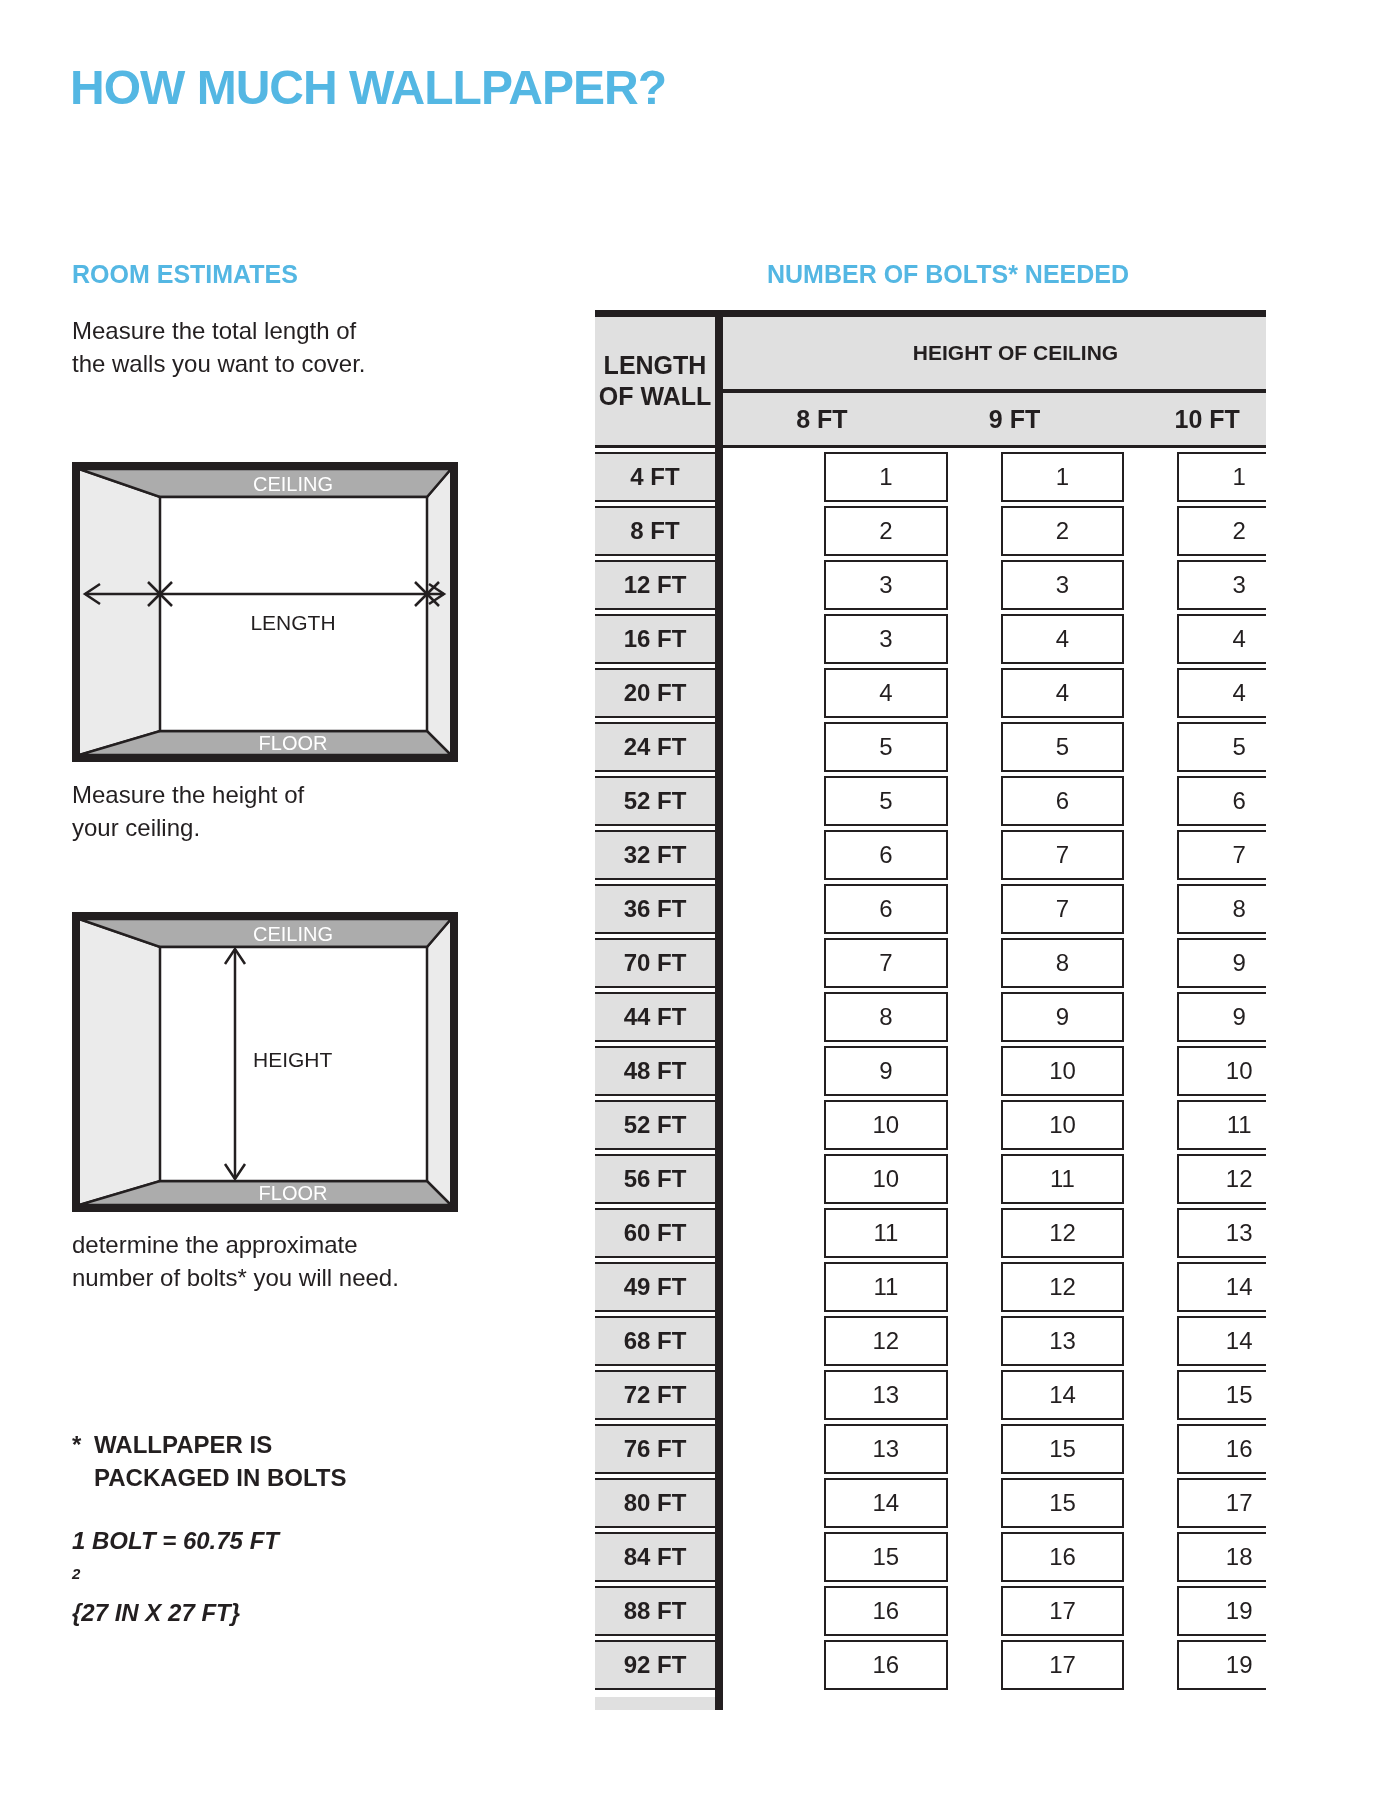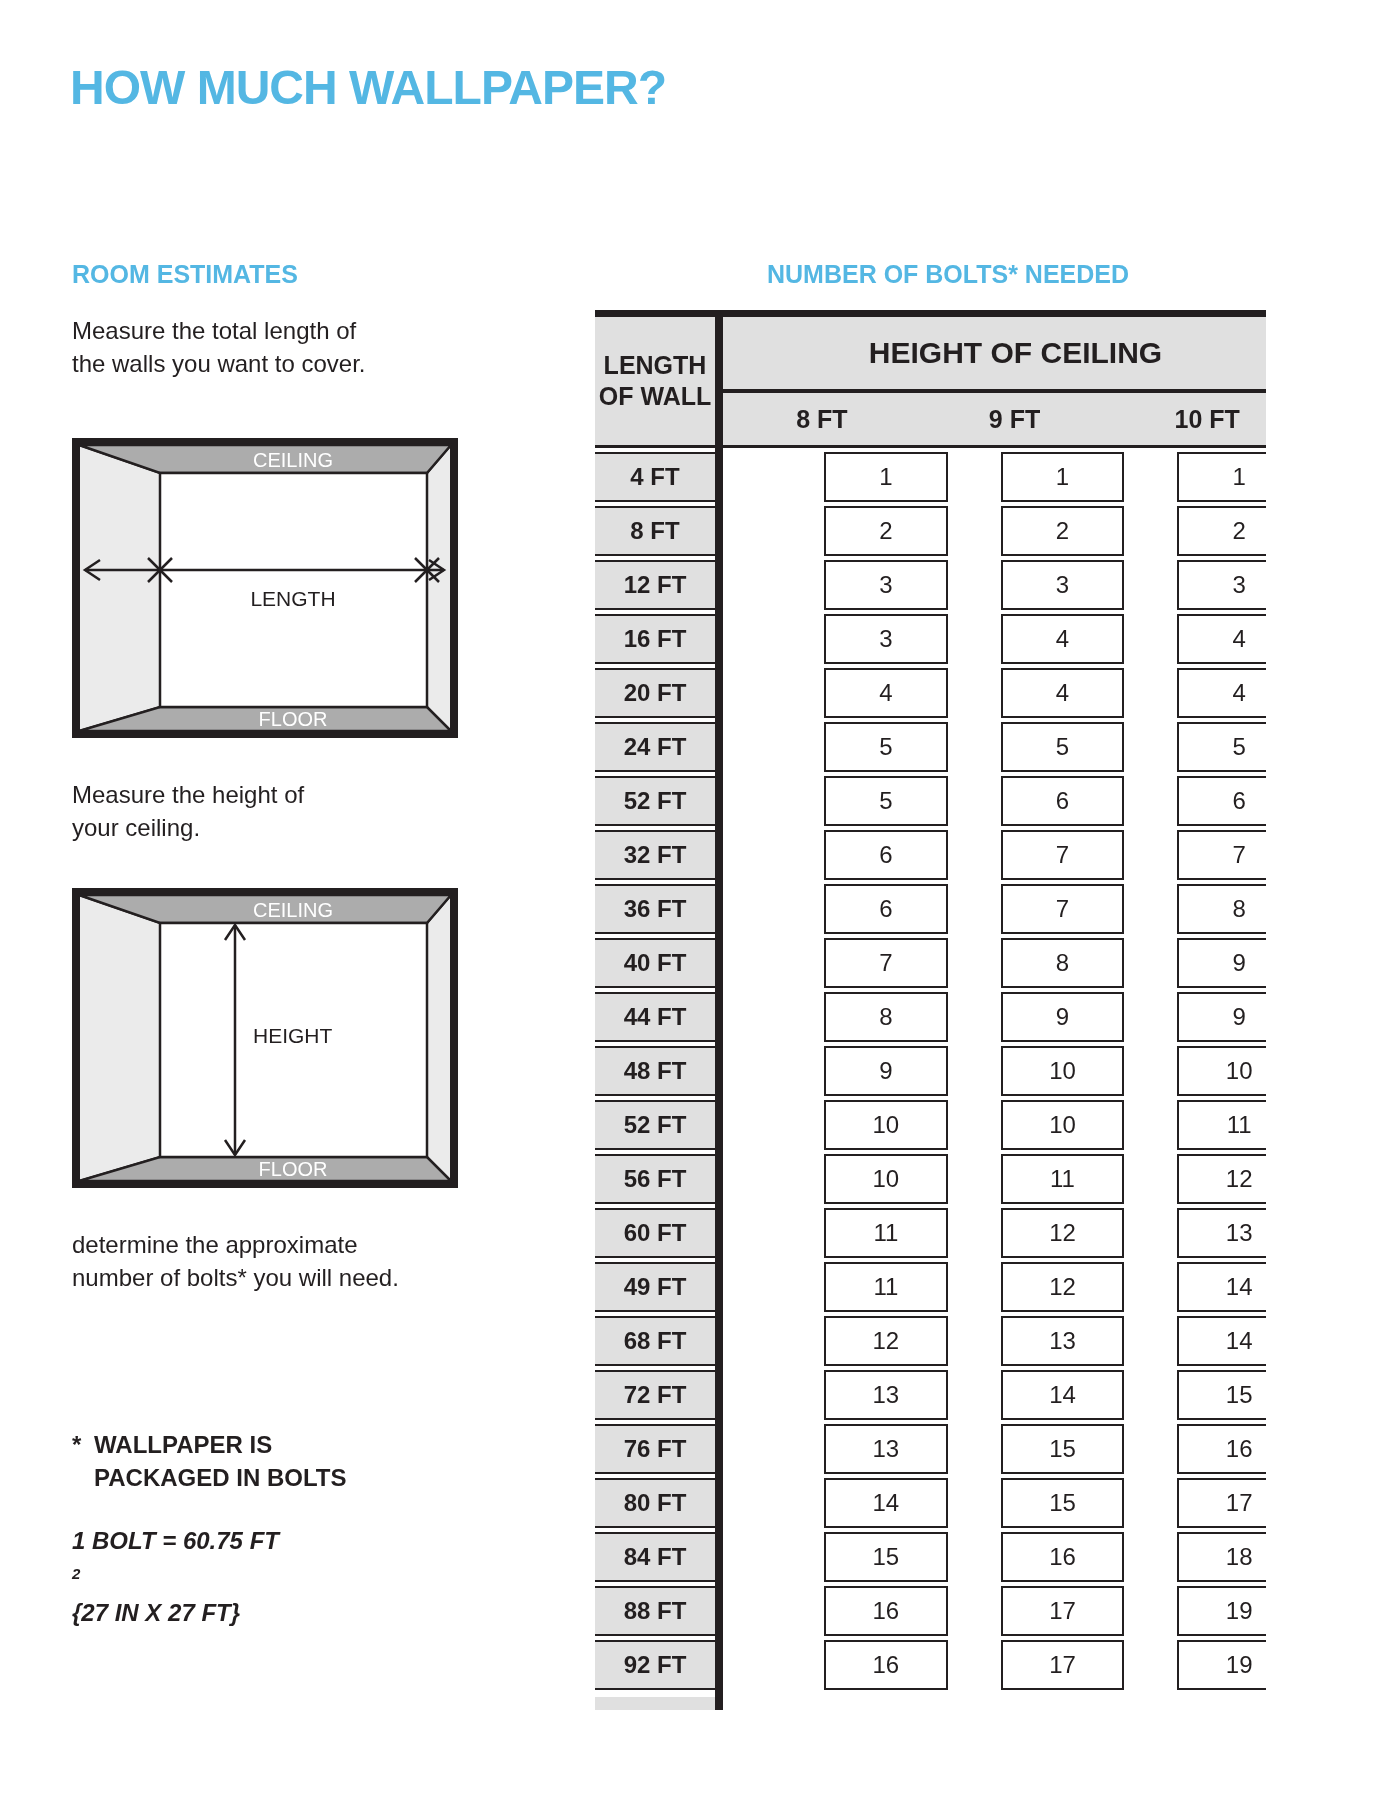--- a/index.html
+++ b/index.html
@@ -19,38 +19,38 @@
   .sec-head{position:absolute;font-size:25px;font-weight:bold;color:var(--accent);letter-spacing:0;}
   .room-estimates{left:72px;top:260px;}
   .table-heading{left:595px;top:260px;width:706px;text-align:center;}
 
   .para{position:absolute;left:72px;font-size:24px;line-height:33px;color:var(--ink);}
   .para span{display:block;}
   .p1{top:314px;}
   .p2{top:778px;}
   .p3{top:1228px;}
 
-  .diagram{position:absolute;left:72px;}
+  .diagram{position:absolute;left:72px;margin-top:24px;}
   .d1{top:438px;}
   .d2{top:888px;}
 
   .footnote{position:absolute;left:72px;top:1428px;display:flex;font-size:24px;font-weight:bold;line-height:33px;}
   .footnote .marker{flex:0 0 22px;}
   .footnote span{display:block;}
   .bolt-eq{position:absolute;left:72px;top:1524px;font-size:24px;font-weight:bold;line-height:33px;}
   .bolt-eq span{display:block;font-style:italic;}
   .bolt-eq sup{font-size:15px;vertical-align:super;}
 
   
   .btable{position:absolute;left:595px;top:310px;width:706px;height:1400px;}
   .t-topbar{height:7px;background:var(--ink);}
   .t-header{display:flex;height:131px;border-bottom:3px solid var(--ink);}
   .t-rowhead{flex:0 0 120px;background:var(--table-gray);display:flex;flex-direction:column;align-items:center;justify-content:center;font-size:25px;font-weight:bold;line-height:31px;text-align:center;}
   .t-colgroup{margin-left:8px;flex:1;display:flex;flex-direction:column;}
-  .t-hoc{height:72px;background:var(--table-gray);display:flex;align-items:center;justify-content:center;font-size:30px;font-weight:bold;padding-left:7px;}
+  .t-hoc{height:72px;background:var(--table-gray);display:flex;align-items:center;justify-content:center;font-size:21px;font-weight:bold;padding-left:7px;}
   .t-hline{height:4px;background:var(--ink);}
   .t-subcols{flex:1;background:var(--table-gray);display:flex;align-items:center;}
   .t-subcols .t-subcol{flex:1;margin-left:5px;text-align:center;font-size:25px;font-weight:bold;}
   .t-body{margin-top:4px;}
   .t-row{display:flex;height:50px;margin-bottom:4px;gap:48px;}
   .t-label{flex:0 0 120px;background:var(--table-gray);border-top:2px solid var(--ink);border-bottom:2px solid var(--ink);display:flex;align-items:center;justify-content:center;font-size:24px;font-weight:bold;}
   .t-spacer{flex:0 0 8px;}
   .t-cell{flex:1;margin-left:5px;background:#ffffff;border:2px solid var(--ink);display:flex;align-items:center;justify-content:center;font-size:24px;}
   .t-divider{position:absolute;left:120px;top:0;width:8px;height:1400px;background:var(--ink);}
   .t-tab{position:absolute;left:0;top:1387px;width:128px;height:13px;background:var(--table-gray);}
@@ -211,21 +211,21 @@
           <div class="t-cell">7</div>
         </div>
         <div class="t-row">
           <div class="t-label">36 FT</div>
           <div class="t-spacer"></div>
           <div class="t-cell">6</div>
           <div class="t-cell">7</div>
           <div class="t-cell">8</div>
         </div>
         <div class="t-row">
-          <div class="t-label">40 FT</div>
+          <div class="t-label">70 FT</div>
           <div class="t-spacer"></div>
           <div class="t-cell">7</div>
           <div class="t-cell">8</div>
           <div class="t-cell">9</div>
         </div>
         <div class="t-row">
           <div class="t-label">44 FT</div>
           <div class="t-spacer"></div>
           <div class="t-cell">8</div>
           <div class="t-cell">9</div>

